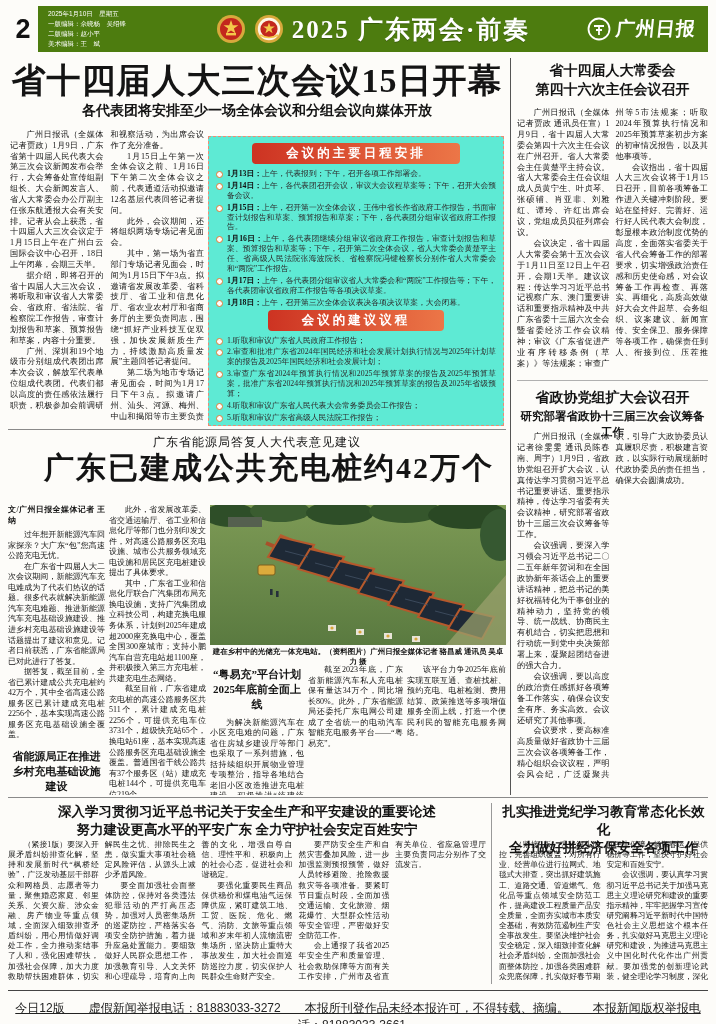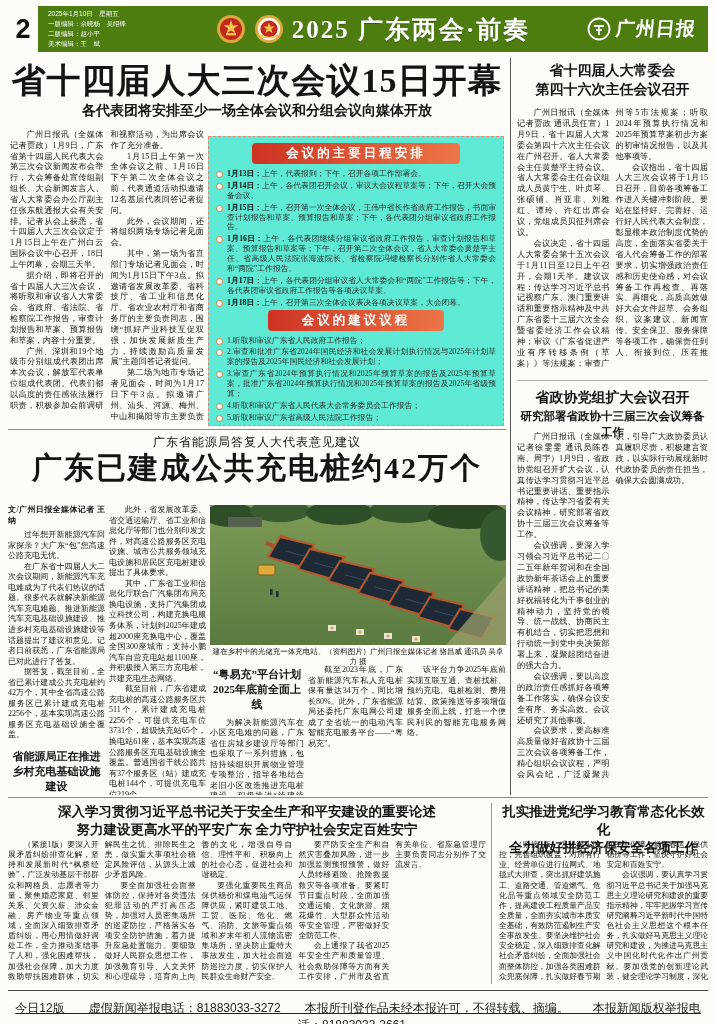--- a/index.html
+++ b/index.html
@@ -34,27 +34,27 @@
         padding:4px 7px;box-sizing:border-box;overflow:hidden;}
   .pill{width:fit-content;margin:2px auto 5px;padding:2px 34px;border-radius:4px;color:#fff;
         font-size:12.5px;font-weight:bold;letter-spacing:3px;
         background:linear-gradient(90deg,#cd3322,#ec7647);}
   .sitem{position:relative;padding-left:11px;margin:2px 0;font-size:7.8px;line-height:1.27;text-align:justify;color:#2c2c2c;list-style:none;}
   .sbullet{position:absolute;left:0;top:2px;width:5px;height:5px;border:1.6px solid #e07a34;border-radius:50%;background:#fff;}
   .sdate{font-weight:bold;color:#111;}
   ul.slist{margin:0;padding:0;}
   
   .chg-kicker{left:0;top:376px;width:498px;text-align:center;font-size:12px;letter-spacing:1px;}
-  .chg-hl{left:0;top:390px;width:498px;text-align:center;font-size:30px;font-weight:bold;letter-spacing:2px;white-space:nowrap;}
+  .chg-hl{left:12px;top:390px;width:498px;text-align:center;font-size:30px;font-weight:bold;letter-spacing:2px;white-space:nowrap;}
   .chg-col{font-size:8px;line-height:1.32;}
   .byline{font-size:8px;font-weight:bold;margin:0 0 4px 0;}
   .subhead{font-size:11px;font-weight:bold;text-align:center;line-height:1.35;margin:8px 0 6px;}
   .photo-wrap{left:202px;top:447px;width:296px;}
   .photo-svg{display:block;width:296px;height:140px;}
-  .caption{font-size:7.5px;font-weight:normal;text-align:center;margin-top:2px;}
+  .caption{font-size:7.5px;font-weight:bold;text-align:center;margin-top:2px;}
   
   .rail-rule{left:502px;top:0;height:737px;}
   .rail-hl{left:509px;width:191px;text-align:center;font-weight:bold;font-size:14px;line-height:1.35;}
   .rail-hl2{left:509px;width:191px;text-align:center;font-weight:bold;line-height:1.4;}
   .rail-body{left:509px;width:191px;font-size:8.2px;line-height:1.33;column-count:2;column-gap:6px;column-fill:auto;}
   .rail-div{left:509px;width:191px;border-top:1px solid #b0b0b0;}
   
   .bb-hl{text-align:center;font-weight:bold;font-size:13.5px;line-height:1.35;}
   .bb-body{font-size:7.8px;line-height:1.3;column-gap:6px;column-fill:auto;}
   

